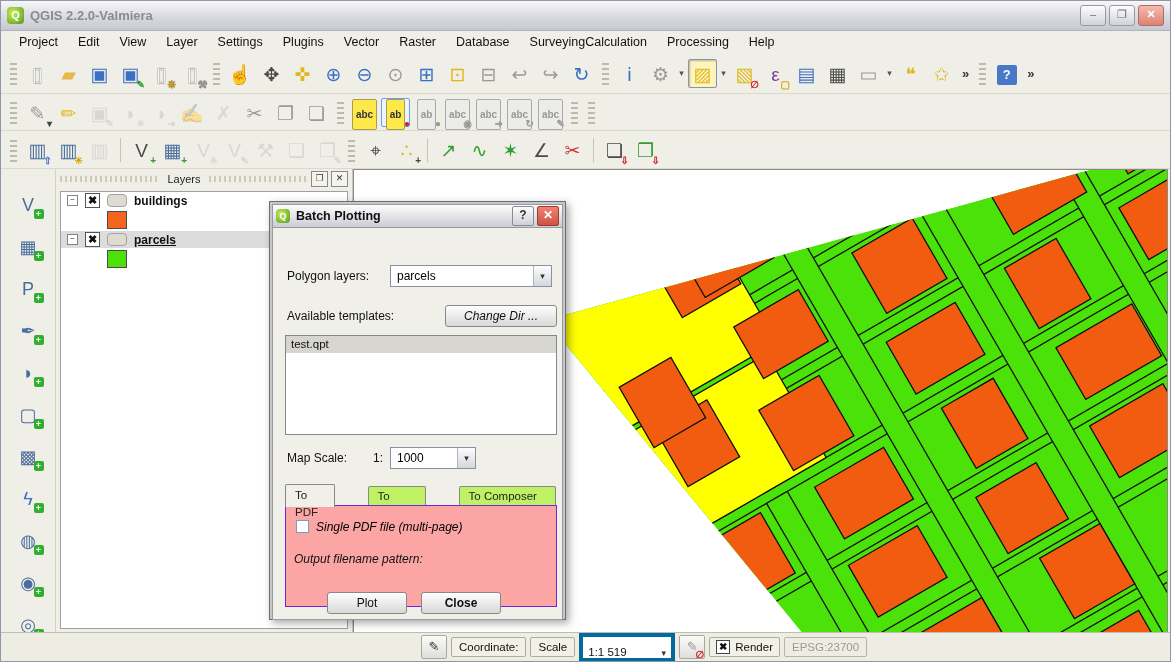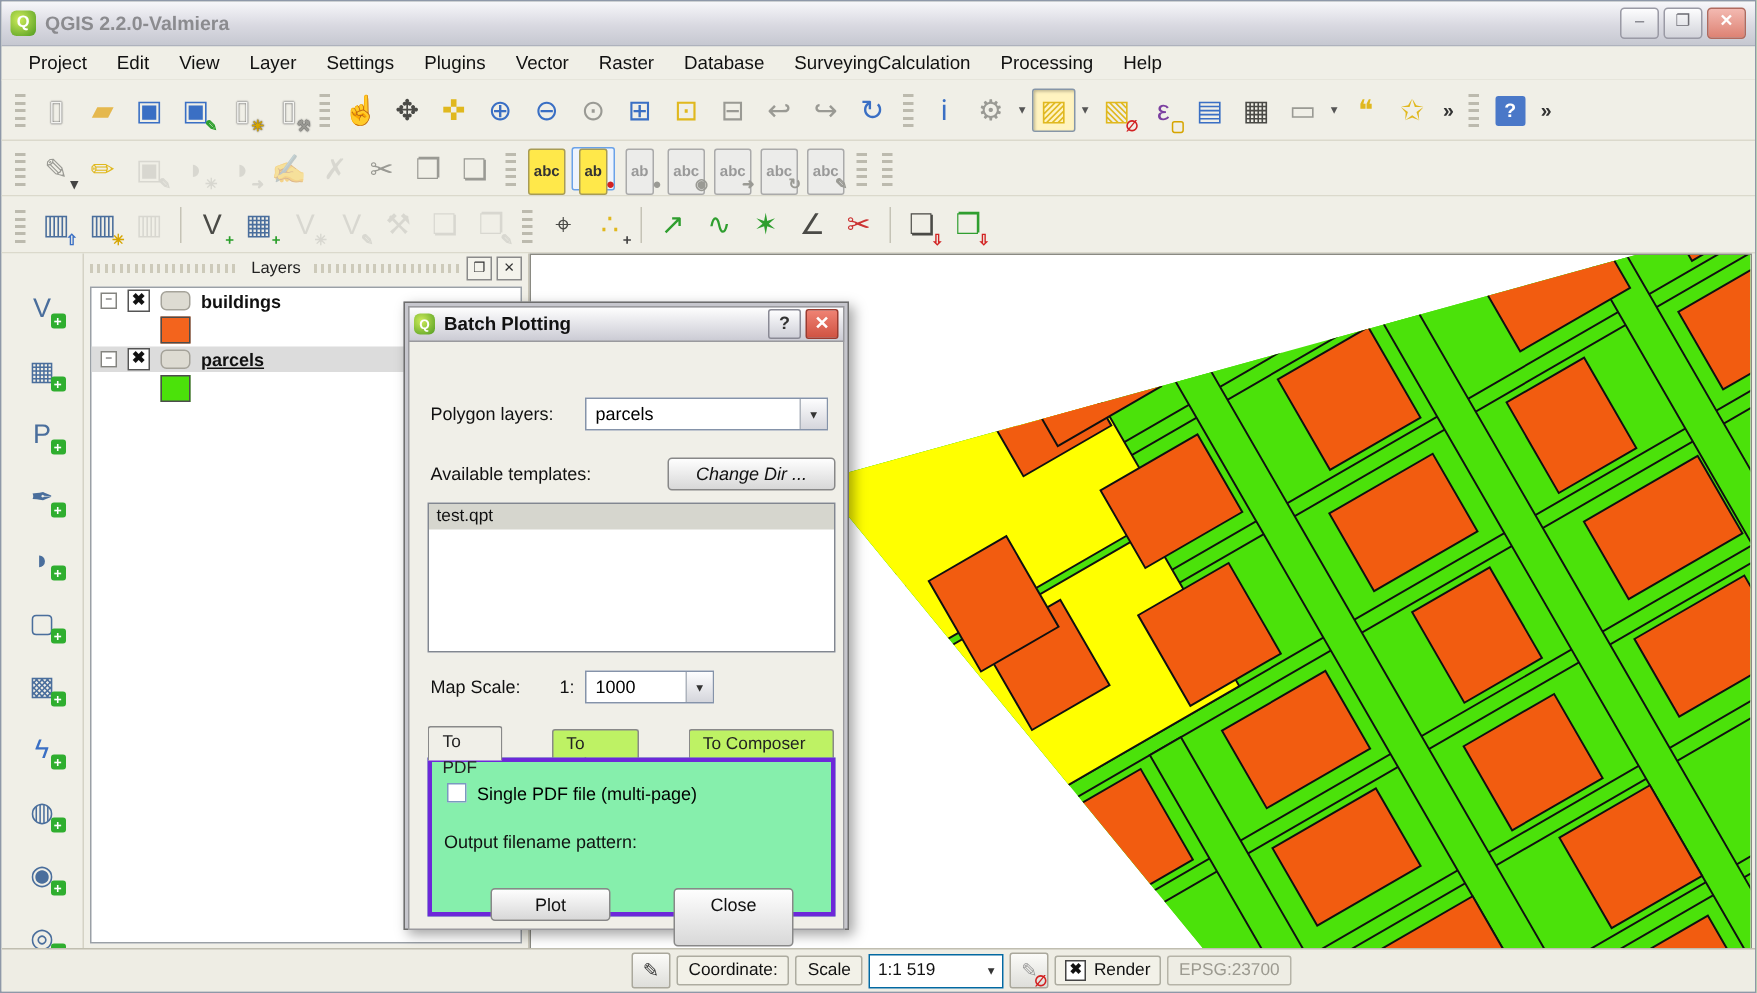--- a/index.html
+++ b/index.html
@@ -81,31 +81,31 @@
   .combo .cval{flex:1;padding-left:6px;}
   .combo .carr{width:17px;height:100%;border-left:1px solid #aeb4bd;background:linear-gradient(#fdfdfe,#d5d6dc);text-align:center;}
   .combo .carr::after{content:"▾";font-size:9px;color:#333;line-height:20px;}
   .sbtn{position:absolute;border:1px solid #888;border-radius:3px;background:linear-gradient(#fefefe,#d8d8d8);font-size:12px;color:#111;text-align:center;box-sizing:border-box;}
   .listbox{position:absolute;background:#fff;border:1px solid #828790;box-sizing:border-box;}
   .litem{height:17px;line-height:17px;font-size:11.5px;padding-left:5px;background:#d6d6ce;color:#111;}
   .tabs{position:absolute;}
   .tabbar{display:flex;align-items:flex-end;height:21px;gap:32px;}
   .tab{font-size:11.5px;padding:2px 9px 3px 9px;border:1px solid #898989;border-bottom:none;background:#bef264;color:#222;margin-right:1px;border-radius:2px 2px 0 0;height:14px;line-height:14px;}
   .tab.active{background:#f0efe8;height:17px;line-height:17px;position:relative;top:1px;z-index:2;}
-  .tabpanel{position:relative;border:3px solid #6d28d9;background:#86efac;height:100px;margin-top:-1px;}
+  .tabpanel{position:relative;border:1px solid #6d28d9;background:#fca5a5;height:100px;margin-top:-1px;font-style:italic;}
   .cbox{width:13px;height:13px;border:1px solid #7b99c0;background:#fff;display:inline-block;vertical-align:-2px;margin-right:7px;box-sizing:border-box;}
   .tinput{position:absolute;height:20px;border:1px solid #7f9db9;background:#fff;font-size:12px;padding-left:4px;box-sizing:border-box;font-family:"Liberation Sans",sans-serif;color:#111;}
   
   .status{position:absolute;left:0;right:0;bottom:0;height:28px;background:#eeede4;border-top:1px solid #c0beb0;display:flex;align-items:center;font-size:11.5px;color:#111;}
   .sp{width:420px;flex:none;}
   .sico{width:24px;height:22px;border:1px solid #aaa89c;border-radius:2px;background:linear-gradient(#fbfbf8,#dededa);text-align:center;line-height:21px;font-size:13px;color:#333;margin-right:4px;position:relative;flex:none;}
   .sico .bdg{right:0;bottom:-2px;}
   .slab{border:1px solid #adaca0;border-radius:2px;padding:3px 7px;margin-right:4px;background:#f2f1e8;flex:none;}
   .sfield{width:352px;height:20px;background:#fff;border:1px solid #8a8a82;text-align:center;line-height:20px;margin-right:6px;flex:none;}
-  .scombo{width:88px;height:21px;background:#fff;border:1px solid #0369a1;display:flex;align-items:center;margin-right:4px;flex:none;}
+  .scombo{width:88px;height:21px;background:#fff;border:4px solid #0369a1;display:flex;align-items:flex-end;margin-right:4px;flex:none;}
   .scombo .cval{flex:1;padding-left:5px;}
   .scombo .carr{width:15px;text-align:center;}
   .scombo .carr::after{content:"▾";font-size:9px;color:#333;}
   .srender{border:1px solid #adaca0;border-radius:2px;padding:2px 6px;display:flex;align-items:center;margin-right:4px;background:#f2f1e8;flex:none;}
   .srender .cbx{width:12px;height:12px;border:1px solid #444;background:#fff;font-size:10px;font-weight:bold;line-height:11px;text-align:center;margin-right:5px;}
   .sepsg{border:1px solid #b6b4a8;border-radius:2px;padding:3px 7px;color:#9c9a90;margin-right:4px;flex:none;}
 </style>
 </head>
 <body>
 
@@ -362,21 +362,21 @@
           <span class="tab">To Composer Layer</span>
         </div>
         <div class="tabpanel">
           <div style="position:absolute;left:10px;top:14px;font-size:12px;">
             <span class="cbox"></span><span>Single PDF file (multi-page)</span>
           </div>
           <span class="dlabel" style="left:8px;top:46px;">Output filename pattern:</span>
         </div>
       </div>
       <span class="sbtn" style="left:54px;top:364px;width:80px;height:22px;line-height:20px;">Plot</span>
-      <span class="sbtn" style="left:176px;top:364px;width:80px;height:39px;line-height:20px;">Close</span>
+      <span class="sbtn" style="left:148px;top:364px;width:80px;height:22px;line-height:20px;font-weight:bold;">Close</span>
     </div>
   </div>
 
   <div class="status">
     <span class="sp"></span>
     <span class="sico">✎</span>
     <span class="slab">Coordinate:</span>
     <span class="slab">Scale</span>
     <div class="scombo">
       <span class="cval">1:1 519</span>

